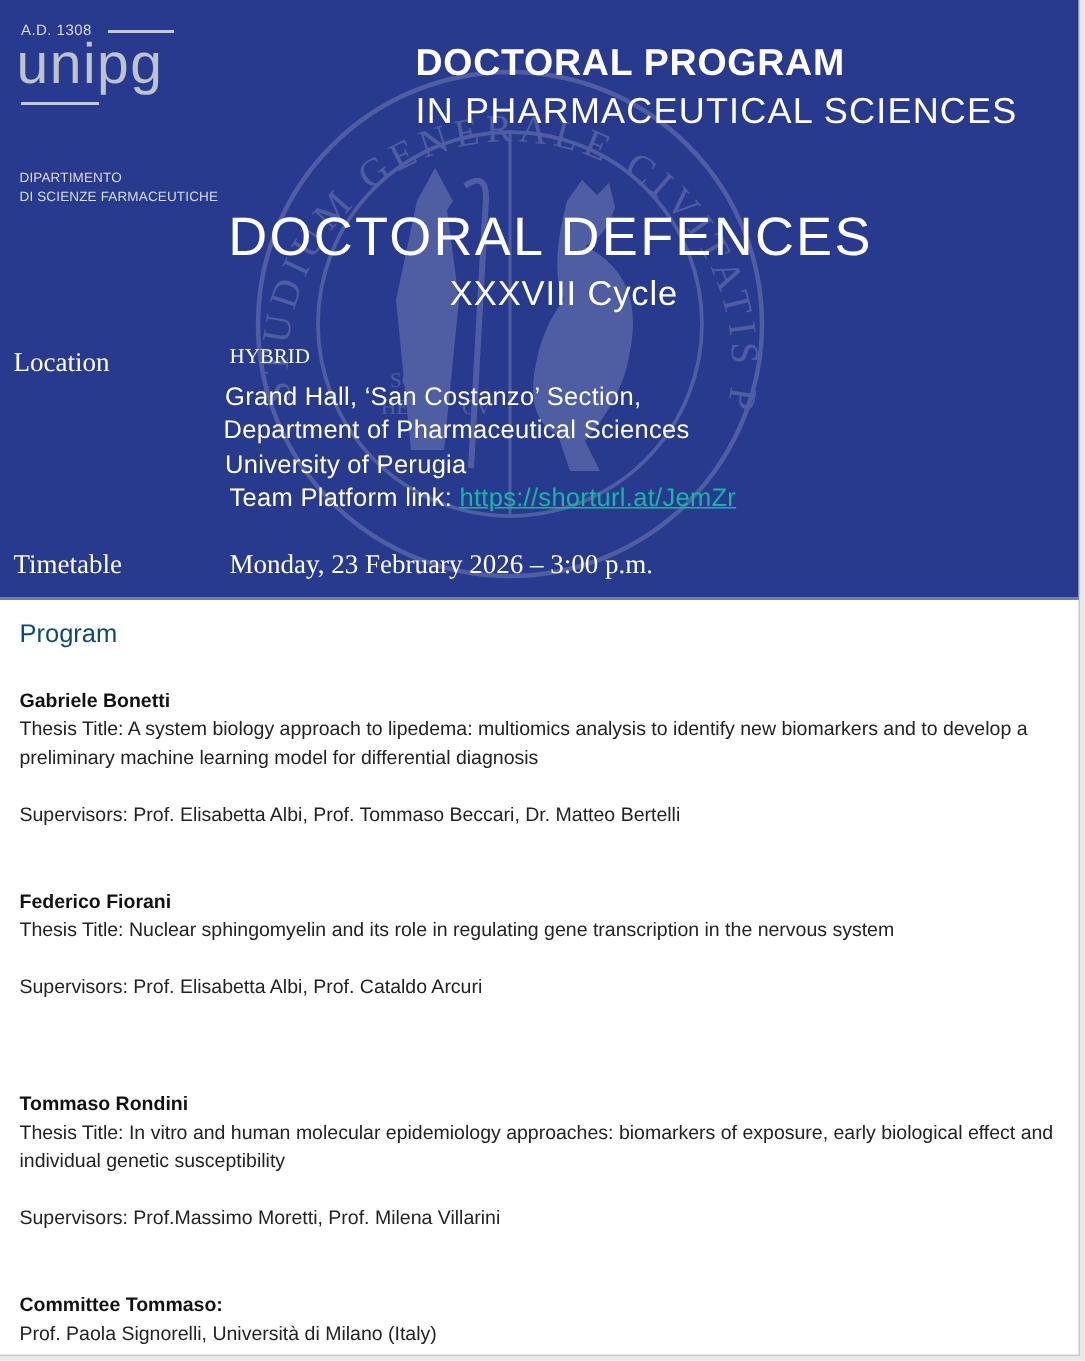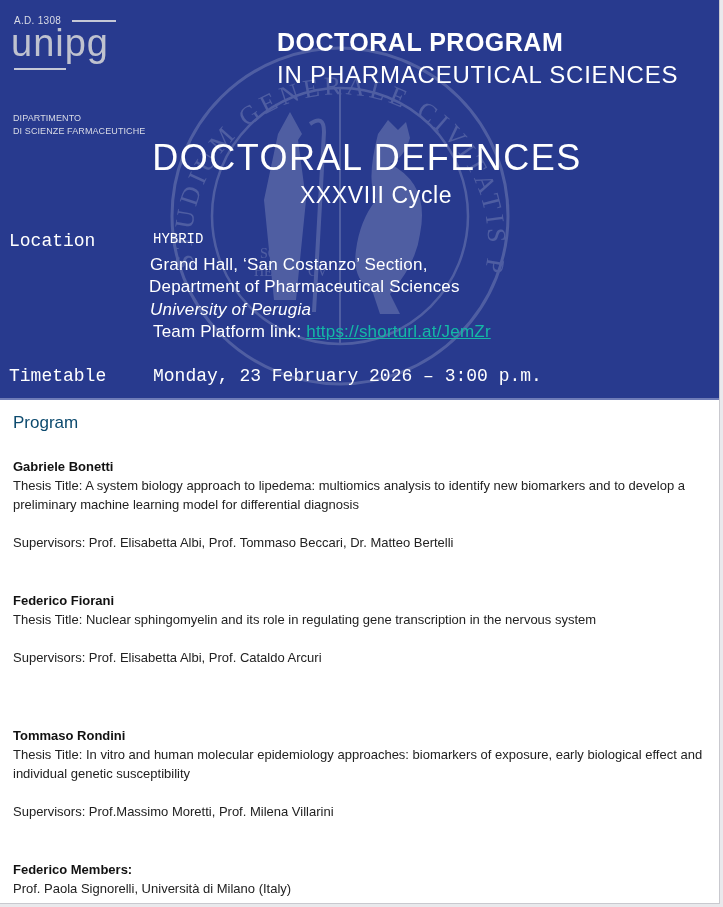--- a/index.html
+++ b/index.html
@@ -53,28 +53,28 @@
 
   .defences-title {
     position: absolute; left: 0; width: 734px; text-align: center; top: 137px;
     color: #ffffff; font-size: 36px; letter-spacing: 1.5px;
   }
   .cycle {
     position: absolute; left: 0; width: 752px; text-align: center; top: 182px;
     color: #ffffff; font-size: 23px; letter-spacing: 0.6px;
   }
 
-  .serif { font-family: Liberation Mono, monospace; }
+  .serif { font-family: Liberation Serif, serif; }
   .label-location { position: absolute; left: 9px; top: 231px; color: #fff; font-size: 18px; }
   .label-timetable { position: absolute; left: 9px; top: 366px; color: #fff; font-size: 18px; }
   .loc-mode { position: absolute; left: 153px; top: 231px; color: #fff; font-size: 14px; }
   .loc-line { position: absolute; color: #fff; font-size: 17px; letter-spacing: 0.2px; }
   .loc-1 { left: 150px; top: 255px; }
   .loc-2 { left: 149px; top: 277px; }
-  .loc-3 { left: 150px; top: 300px; font-style: italic; }
+  .loc-3 { left: 150px; top: 300px; }
   .loc-4 { left: 153px; top: 322px; }
   .link { color: #14b8a6; text-decoration: underline; cursor: pointer; }
   .time-value { position: absolute; left: 153px; top: 366px; color: #fff; font-size: 18px; }
 
   
   .body-text {
     position: absolute; left: 13px; width: 690px; color: #222;
     font-family: "Liberation Sans", sans-serif; font-size: 13px; line-height: 19px;
   }
   .program-heading { position: absolute; left: 13px; top: 413px; color: #0c4a6e; font-size: 17px; }
@@ -152,16 +152,16 @@
   </div>
 
   <div class="body-text" style="top:726px;">
     <div class="name">Tommaso Rondini</div>
     <div>Thesis Title: In vitro and human molecular epidemiology approaches: biomarkers of exposure, early biological effect and individual genetic susceptibility</div>
     <div class="spacer"></div>
     <div>Supervisors: Prof.Massimo Moretti, Prof. Milena Villarini</div>
   </div>
 
   <div class="body-text" style="top:860px;">
-    <div class="name">Federico Members:</div>
+    <div class="name">Committee Tommaso:</div>
     <div>Prof. Paola Signorelli, Università di Milano (Italy)</div>
   </div>
 </div>
 
 </body></html>

